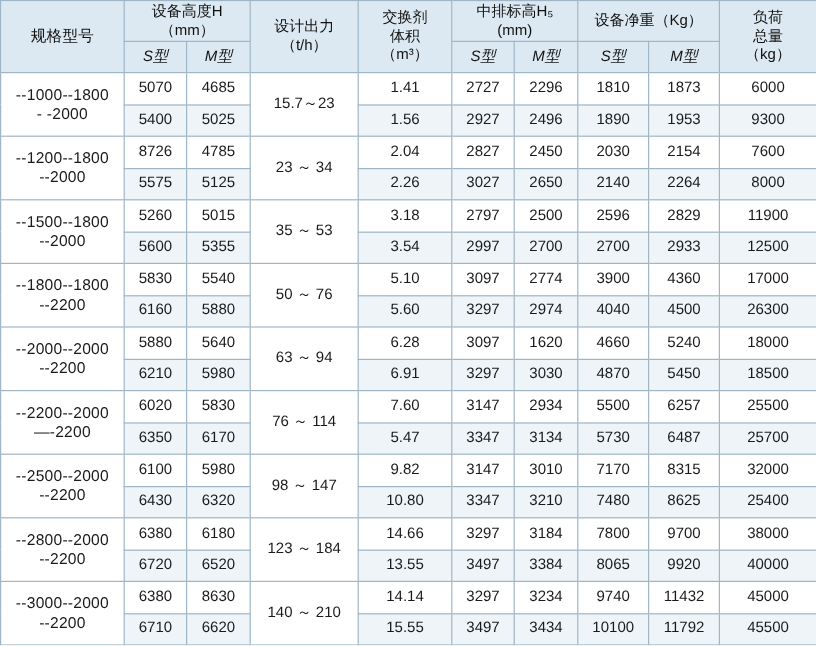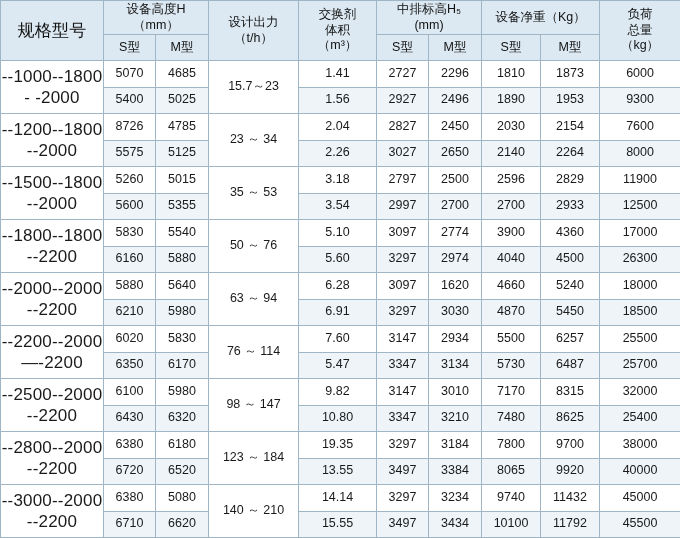--- a/index.html
+++ b/index.html
@@ -36,23 +36,24 @@
     background: #dce9f2;
     font-size: 12.5px;
     color: #111;
   }
   .hdr-main {
     height: 34px;
   }
   .hdr-sub {
     height: 26px;
     font-size: 12px;
+    font-style: italic;
   }
   .model-cell {
-    font-size: 17px;
+    font-size: 13px;
     letter-spacing: 0.2px;
     white-space: pre-line;
   }
   .row-odd td {
     background: #ffffff;
   }
   .row-even td {
     background: #eef4f8;
   }
   .merge-white {
@@ -268,42 +269,42 @@
           <td class="num">7480</td>
           <td class="num">8625</td>
           <td class="num">25400</td>
         </tr>
         <tr class="row-odd">
           <td rowspan="2" class="model-cell merge-white">--2800--2000
 --2200</td>
           <td class="num">6380</td>
           <td class="num">6180</td>
           <td rowspan="2" class="num merge-white">123 ～ 184</td>
-          <td class="num">19.35</td>
+          <td class="num">14.66</td>
           <td class="num">3297</td>
           <td class="num">3184</td>
           <td class="num">7800</td>
           <td class="num">9700</td>
           <td class="num">38000</td>
         </tr>
         <tr class="row-even">
           <td class="num">6720</td>
           <td class="num">6520</td>
           <td class="num">13.55</td>
           <td class="num">3497</td>
           <td class="num">3384</td>
           <td class="num">8065</td>
           <td class="num">9920</td>
           <td class="num">40000</td>
         </tr>
         <tr class="row-odd">
           <td rowspan="2" class="model-cell merge-white">--3000--2000
 --2200</td>
           <td class="num">6380</td>
-          <td class="num">5080</td>
+          <td class="num">8630</td>
           <td rowspan="2" class="num merge-white">140 ～ 210</td>
           <td class="num">14.14</td>
           <td class="num">3297</td>
           <td class="num">3234</td>
           <td class="num">9740</td>
           <td class="num">11432</td>
           <td class="num">45000</td>
         </tr>
         <tr class="row-even">
           <td class="num">6710</td>

